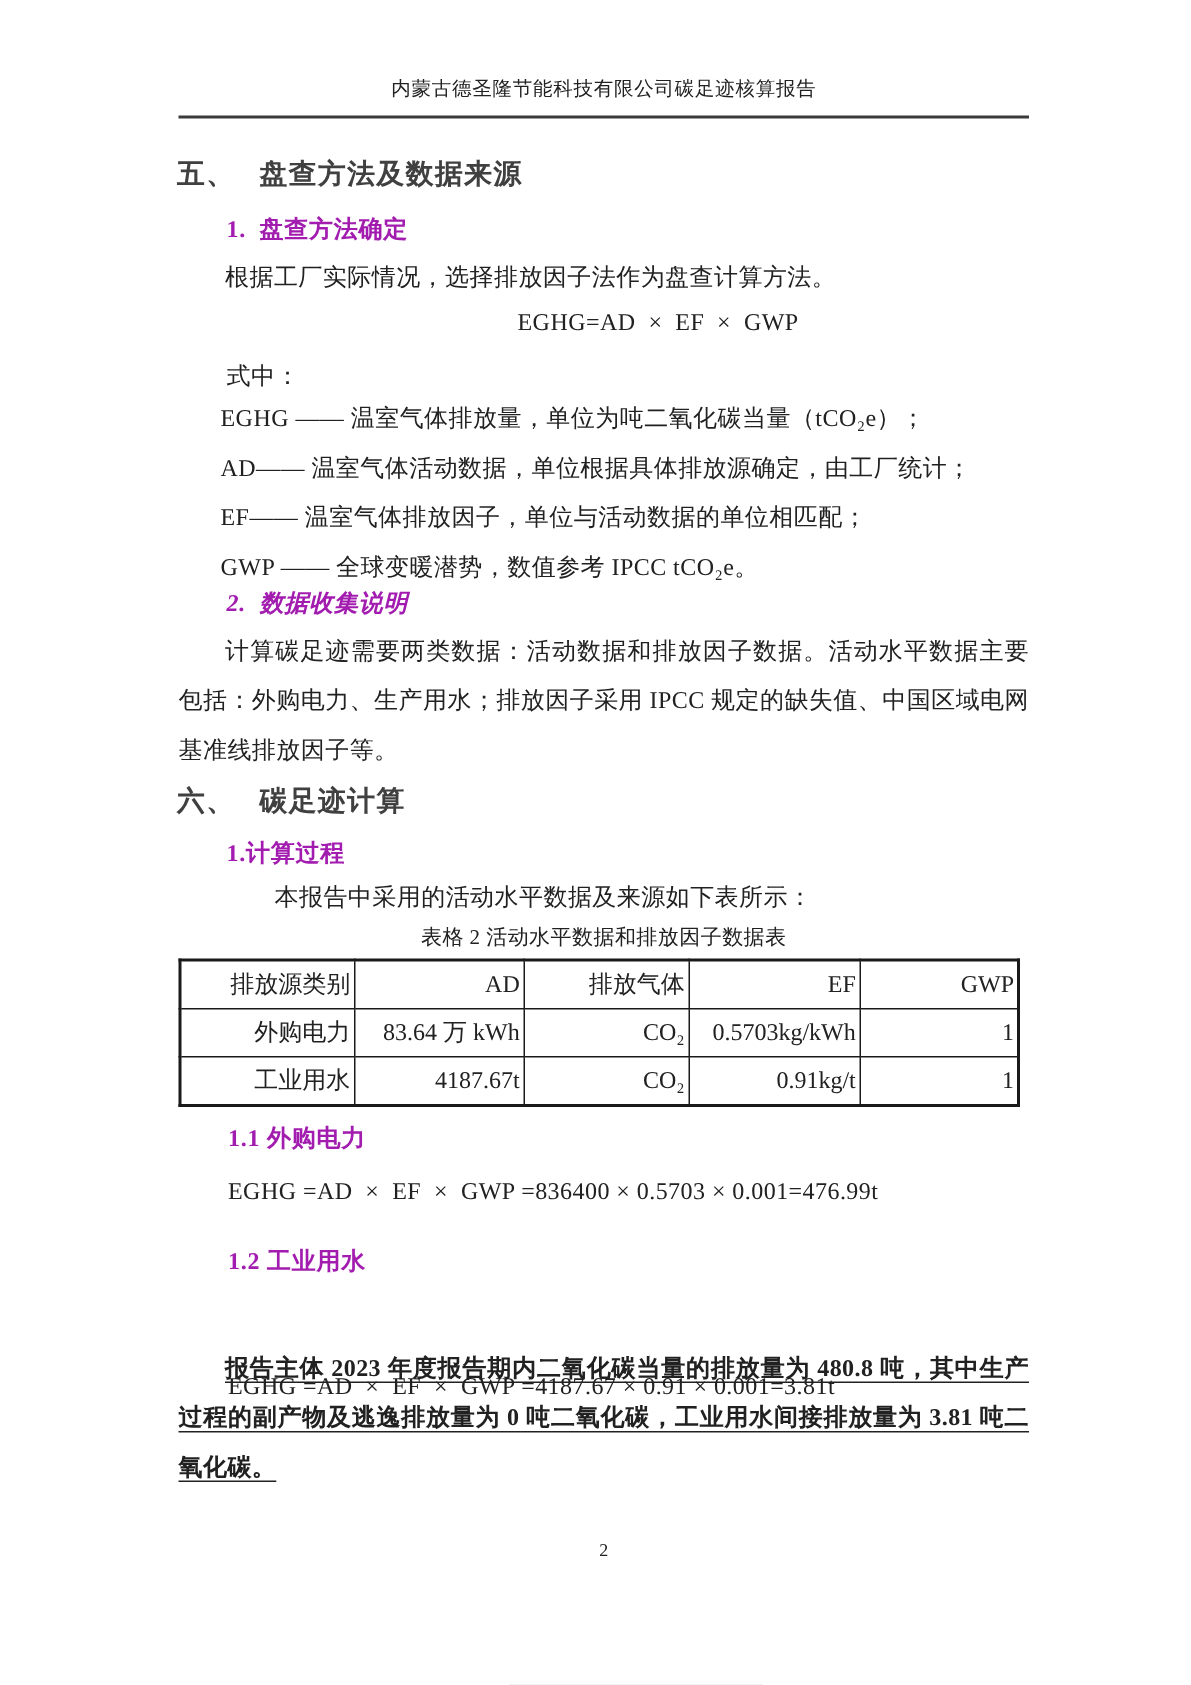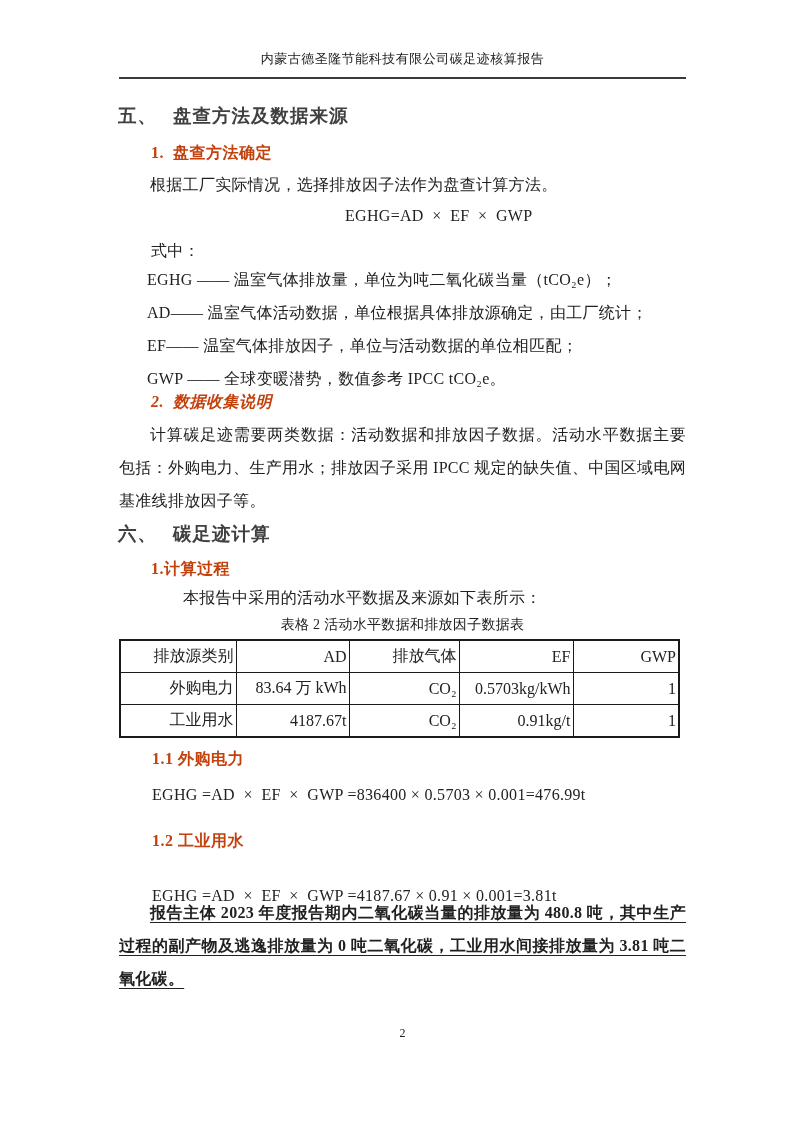--- a/index.html
+++ b/index.html
@@ -25,21 +25,21 @@
   }
 
   .h1 {
     font-size:18.5px; font-weight:bold; letter-spacing:1px;
     color:#404040;
   }
   .h1 .h1-title { margin-left:16px; }
 
   .sub {
     font-size:16px; font-weight:bold; letter-spacing:0.5px;
-    color:#c2410c;
+    color:#a21caf;
   }
 
   .body-text { font-size:16px; letter-spacing:0.3px; }
 
   .terms-list { line-height:33px; }
   .para-just {
     width:567px; text-indent:31px; line-height:33px;
     text-align:justify;
   }
 
@@ -142,19 +142,19 @@
       </tr>
     </tbody>
   </table>
 
   <div class="abs sub pre" style="top:749px; left:152px;">1.1 外购电力</div>
 
   <div class="abs body-text pre" style="top:786px; left:152px;">EGHG =AD  ×  EF  ×  GWP =836400 × 0.5703 × 0.001=476.99t</div>
 
   <div class="abs sub pre" style="top:831px; left:152px;">1.2 工业用水</div>
 
-  <div class="abs body-text pre" style="top:887px; left:152px;">EGHG =AD  ×  EF  ×  GWP =4187.67 × 0.91 × 0.001=3.81t</div>
+  <div class="abs body-text pre" style="top:916px; left:152px;">EGHG =AD  ×  EF  ×  GWP =4187.67 × 0.91 × 0.001=3.81t</div>
 
   <div class="abs body-text para-just conclusion" style="top:896px; left:119px;">报告主体 2023 年度报告期内二氧化碳当量的排放量为 480.8 吨，其中生产过程的副产物及逃逸排放量为 0 吨二氧化碳，工业用水间接排放量为 3.81 吨二氧化碳。</div>
 
   <div class="abs page-num" style="top:1026px; left:119px;">2</div>
 
 </div>
 
 </body></html>

